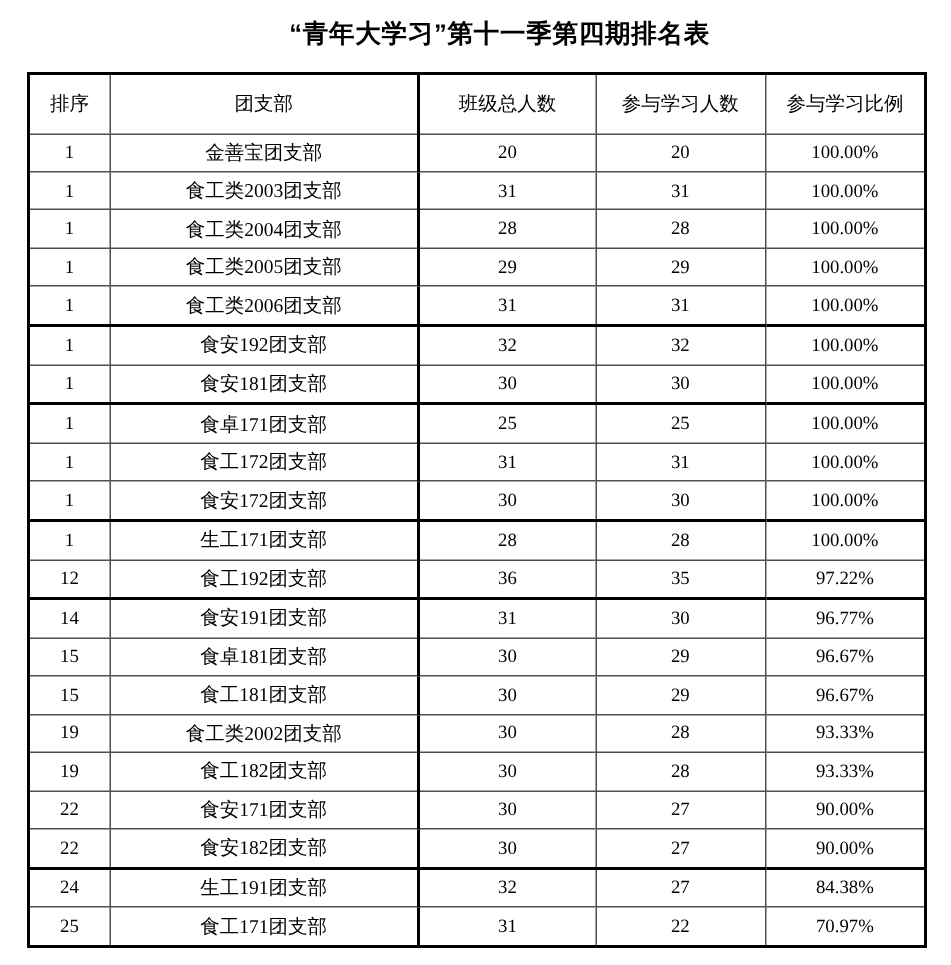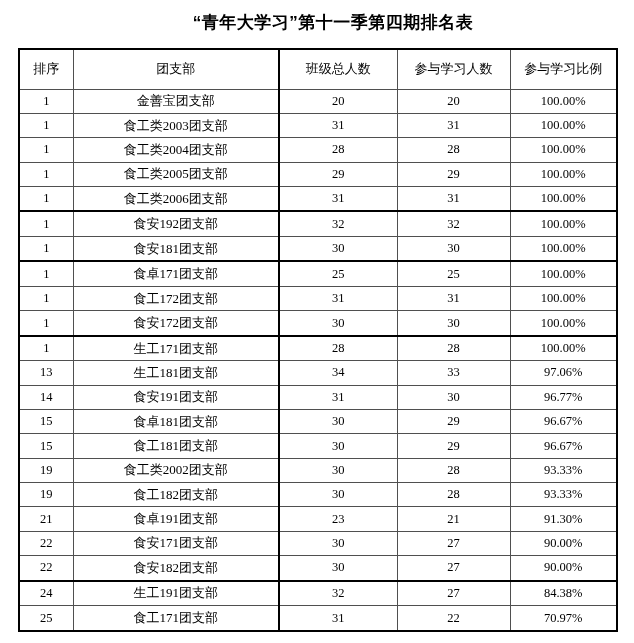--- a/index.html
+++ b/index.html
@@ -153,26 +153,26 @@
         <td class="num">30</td>
         <td class="num">100.00%</td>
       </tr>
       <tr>
         <td class="num">1</td>
         <td>生工171团支部</td>
         <td class="num">28</td>
         <td class="num">28</td>
         <td class="num">100.00%</td>
       </tr>
-      <tr>
-        <td class="num">13</td>
-        <td>生工181团支部</td>
-        <td class="num">34</td>
-        <td class="num">33</td>
-        <td class="num">97.06%</td>
+      <tr class="thick-bottom">
+        <td class="num">12</td>
+        <td>食工192团支部</td>
+        <td class="num">36</td>
+        <td class="num">35</td>
+        <td class="num">97.22%</td>
       </tr>
       <tr>
         <td class="num">14</td>
         <td>食安191团支部</td>
         <td class="num">31</td>
         <td class="num">30</td>
         <td class="num">96.77%</td>
       </tr>
       <tr>
         <td class="num">15</td>
@@ -194,27 +194,20 @@
         <td class="num">30</td>
         <td class="num">28</td>
         <td class="num">93.33%</td>
       </tr>
       <tr>
         <td class="num">19</td>
         <td>食工182团支部</td>
         <td class="num">30</td>
         <td class="num">28</td>
         <td class="num">93.33%</td>
-      </tr>
-      <tr>
-        <td class="num">21</td>
-        <td>食卓191团支部</td>
-        <td class="num">23</td>
-        <td class="num">21</td>
-        <td class="num">91.30%</td>
       </tr>
       <tr>
         <td class="num">22</td>
         <td>食安171团支部</td>
         <td class="num">30</td>
         <td class="num">27</td>
         <td class="num">90.00%</td>
       </tr>
       <tr class="thick-bottom">
         <td class="num">22</td>

